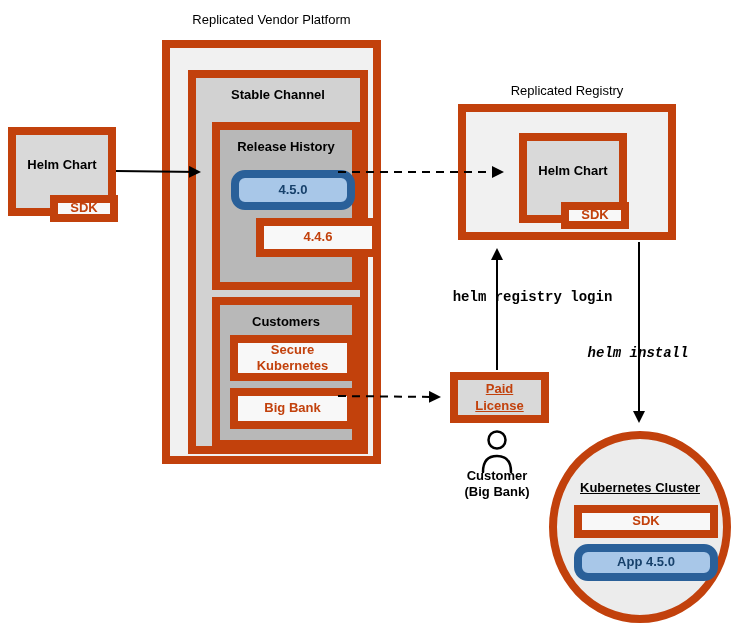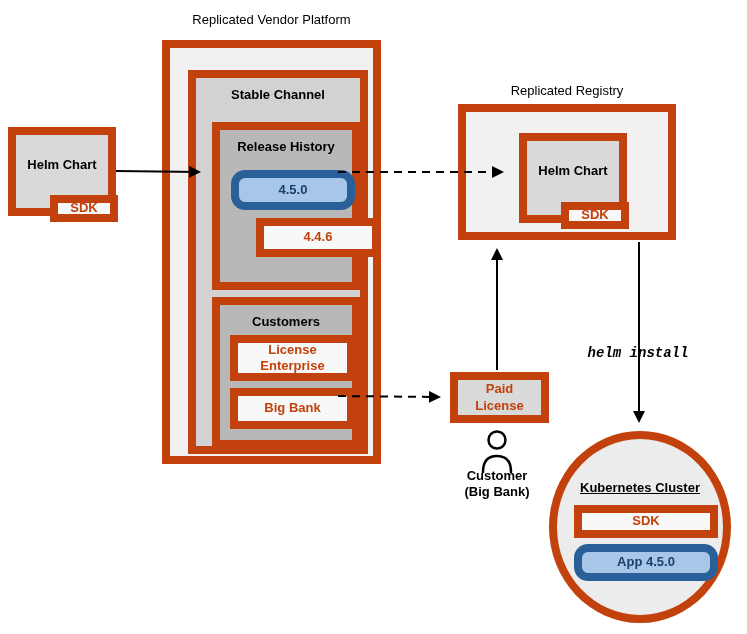--- a/index.html
+++ b/index.html
@@ -16,21 +16,21 @@
   .fill-mid    { background:#d2d2d2; }
   .fill-dark   { background:#b8b8b8; }
   .fill-white  { background:#f8f8f8; }
   .fill-chart  { background:#d9d9d9; }
   .fill-cluster{ background:#ececec; }
   .blue { background:#a8c7e8; border-color:#2a6099; color:#17416b;border-radius:14px; }
   .mono { position:absolute; font-family:"Liberation Mono","DejaVu Sans Mono",monospace;
           font-weight:bold; font-size:14px; text-align:center; color:#000; white-space:nowrap; }
   .circle { border-radius:50%; }
   .wrap-narrow { display:inline-block; width:82px; }
-  .wrap-xnarrow { display:inline-block; width:56px; }
+  .wrap-xnarrow { display:inline-block; width:56px;text-decoration:underline; }
   svg.overlay { position:absolute; left:0; top:0; pointer-events:none; }
 </style>
 </head>
 <body>
 
 <div class="stage">
 
   <div class="outer-title" style="left:162px; top:12px; width:219px;">Replicated Vendor Platform</div>
 
   <div class="box fill-light" style="left:162px; top:40px; width:219px; height:424px;">
@@ -44,21 +44,21 @@
           <span>4.5.0</span>
         </div>
         <div class="box leaf fill-white" style="left:24px; top:88px; width:124px; height:39px;margin-left:12px;">
           <span>4.4.6</span>
         </div>
       </div>
 
       <div class="box fill-dark" style="left:16px; top:219px; width:148px; height:151px;">
         <div class="boxtitle">Customers</div>
         <div class="box leaf fill-white" style="left:10px; top:30px; width:125px; height:46px;">
-          <span class="wrap-narrow">License Enterprise</span>
+          <span class="wrap-narrow">Secure Kubernetes</span>
         </div>
         <div class="box leaf fill-white" style="left:10px; top:83px; width:125px; height:41px;">
           <span>Big Bank</span>
         </div>
       </div>
     </div>
   </div>
 
   <div class="box fill-chart" style="left:8px; top:127px; width:108px; height:89px;">
     <div class="abs" style="left:0; top:22px; width:100%; text-align:center; font-weight:bold; font-size:13px;">Helm Chart</div>
@@ -70,20 +70,21 @@
   <div class="outer-title" style="left:458px; top:83px; width:218px;">Replicated Registry</div>
   <div class="box fill-light" style="left:458px; top:104px; width:218px; height:136px;">
     <div class="box fill-chart" style="left:53px; top:21px; width:108px; height:90px;">
       <div class="abs" style="left:0; top:22px; width:100%; text-align:center; font-weight:bold; font-size:13px;">Helm Chart</div>
       <div class="box leaf fill-white" style="left:34px; top:61px; width:68px; height:27px;">
         <span>SDK</span>
       </div>
     </div>
   </div>
 
+  <div class="mono" style="left:445px; top:289px; width:175px;">helm registry login</div>
   <div class="mono" style="left:578px; top:345px; width:120px;font-style:italic;">helm install</div>
 
   <div class="box leaf fill-chart" style="left:450px; top:372px; width:99px; height:51px;">
     <span class="wrap-xnarrow">Paid License</span>
   </div>
 
   <div class="abs" style="left:445px; top:468px; width:104px; text-align:center; font-weight:bold; font-size:13px; line-height:1.25;">
     <span class="wrap-narrow">Customer (Big Bank)</span>
   </div>
 

